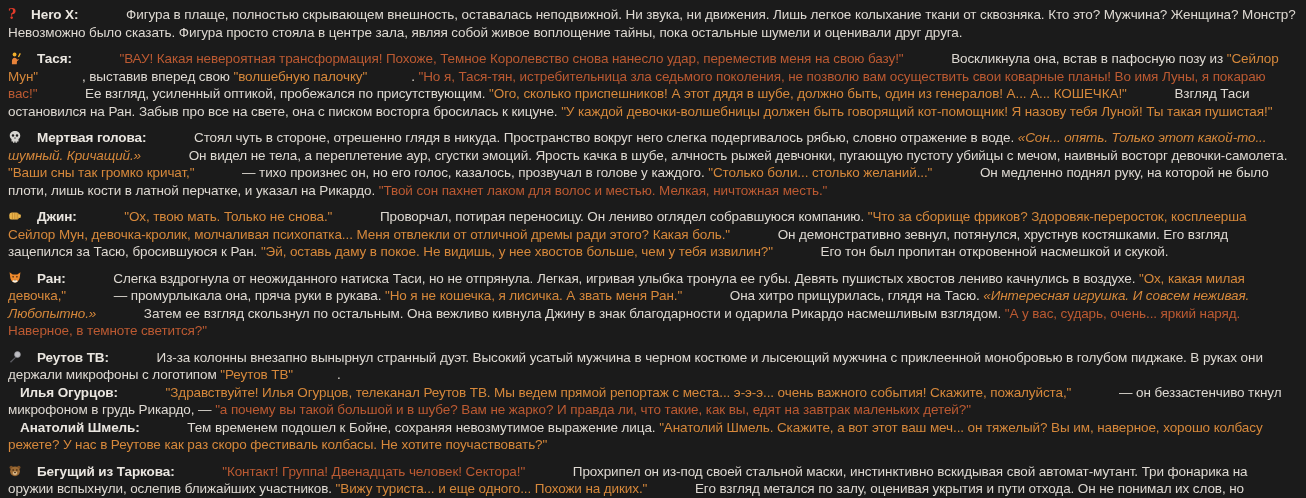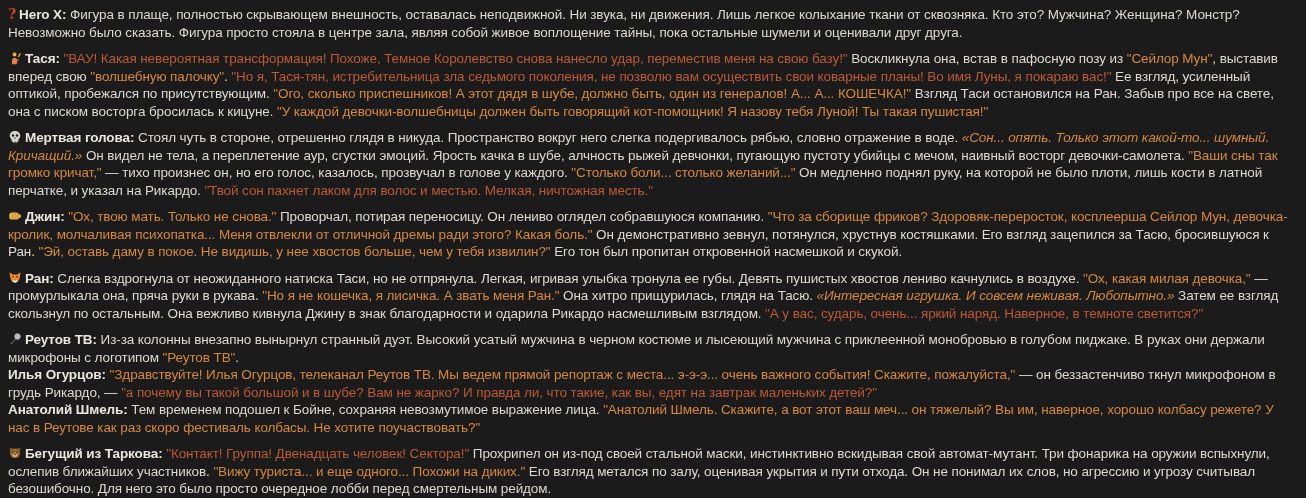--- a/index.html
+++ b/index.html
@@ -9,22 +9,22 @@
   body{
     background:var(--bg);
     font-family:"Liberation Sans", sans-serif;
     width:1306px; height:498px; overflow:hidden;
   }
   .page{ padding:6px 10px 6px 8px; }
   .para{
     font-size:13.5px; line-height:17.5px; letter-spacing:-0.1px;
     color:var(--text); margin:0 0 9px 0; text-align:left;
   }
-  .seg-name{ font-weight:bold; color:var(--name); }
-  .seg-n{ color:var(--text); }
+  .seg-name{ font-weight:bold; color:var(--name);margin-left:12px; }
+  .seg-n{ color:var(--text);margin-left:44px; }
   .seg-o{ color:var(--orange); }
   .seg-r{ color:var(--red); }
   .seg-oi{ color:var(--orange); font-style:italic; }
   .icon{
     display:inline-block; width:14px; height:14px;
     vertical-align:-2px; margin-right:3px;
   }
   .icon svg{ width:14px; height:14px; display:block; }
   .qmark{
     display:inline-block; color:var(--qmark); font-weight:bold;

